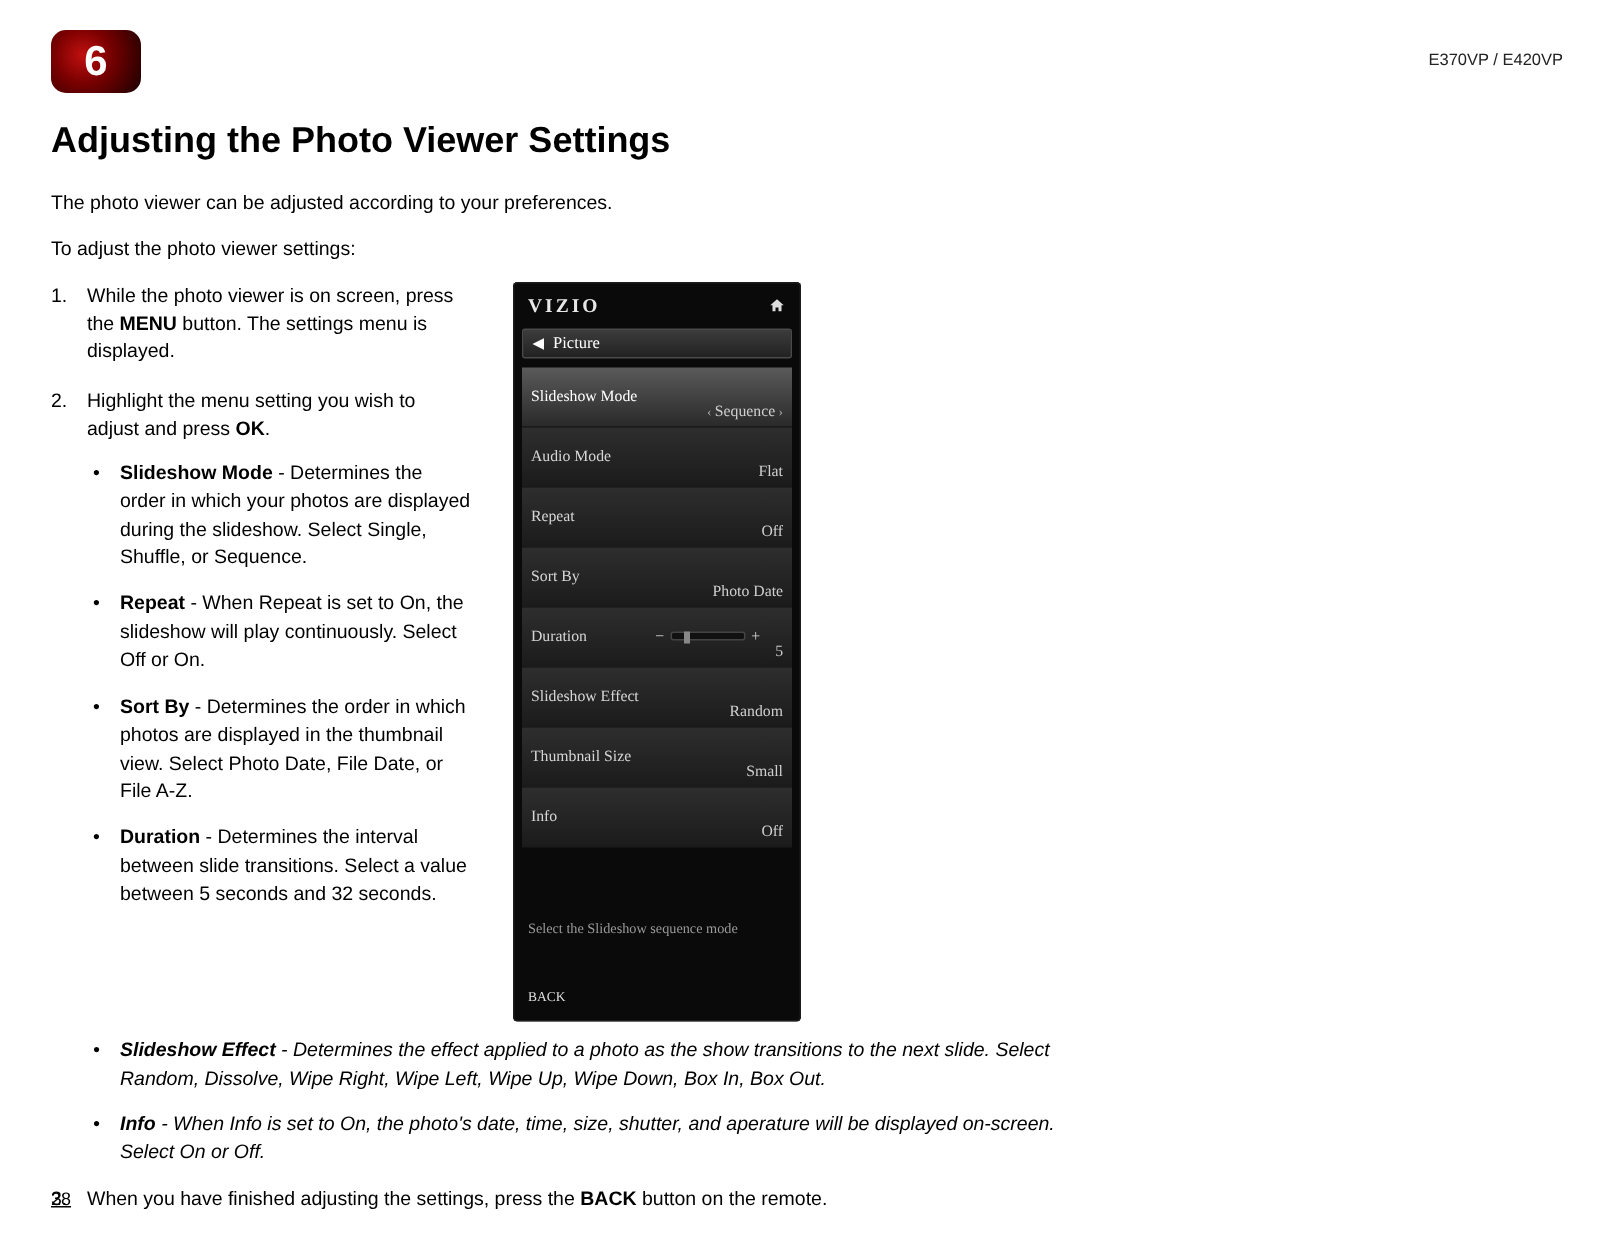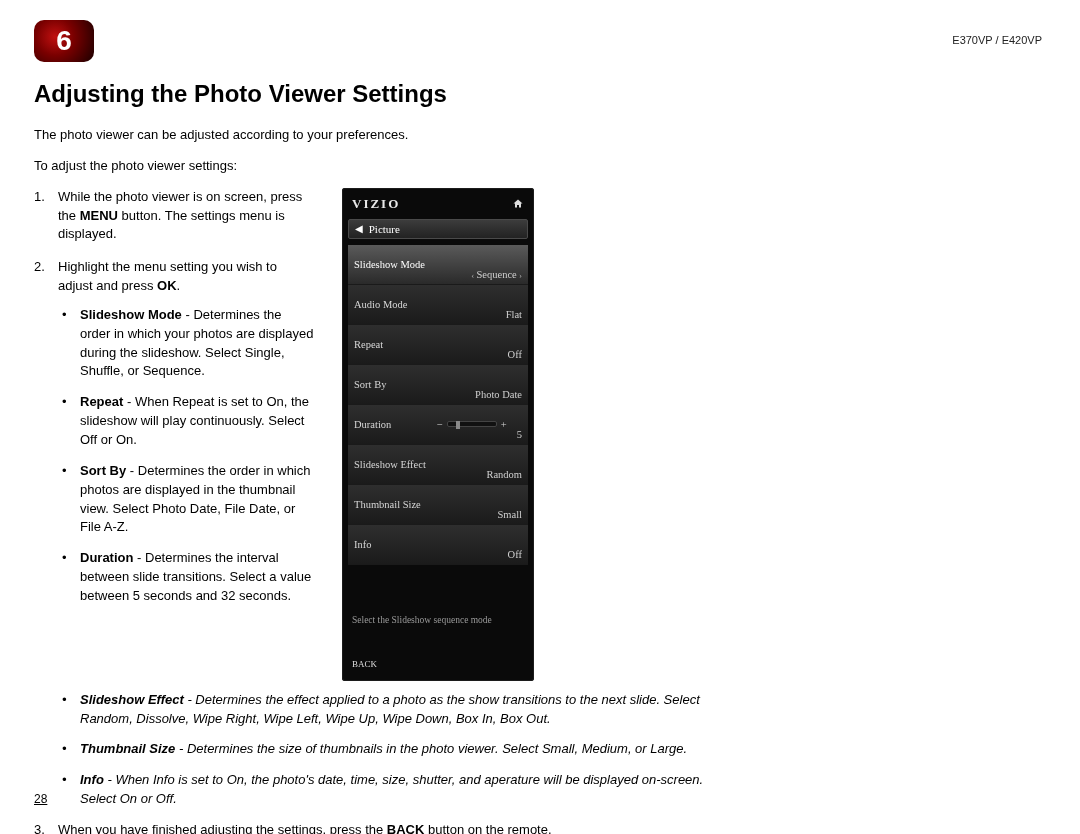--- a/index.html
+++ b/index.html
@@ -249,21 +249,20 @@
     </div>
 
     <div class="tv-hint">Select the Slideshow sequence mode</div>
     <div class="tv-exit">BACK</div>
   </div>
 </div>
 
 <div class="lower-steps">
   <ul class="sub" style="margin-left:24px;font-style:italic;">
     <li><b>Slideshow Effect</b><span> - Determines the effect applied to a photo as the show transitions to the next slide. Select Random, Dissolve, Wipe Right, Wipe Left, Wipe Up, Wipe Down, Box In, Box Out.</span></li>
-    <li><b>Thumbnail Size</b><span> - Determines the size of thumbnails in the photo viewer. Select Small, Medium, or Large.</span></li>
     <li><b>Info</b><span> - When Info is set to On, the photo's date, time, size, shutter, and aperature will be displayed on-screen. Select On or Off.</span></li>
   </ul>
   <ol class="steps" start="3" style="counter-reset: step 2;">
     <li>
       <span>When you have finished adjusting the settings, press the </span><b>BACK</b><span> button on the remote.</span>
     </li>
   </ol>
 </div>
 
 <div class="page-num">28</div>

